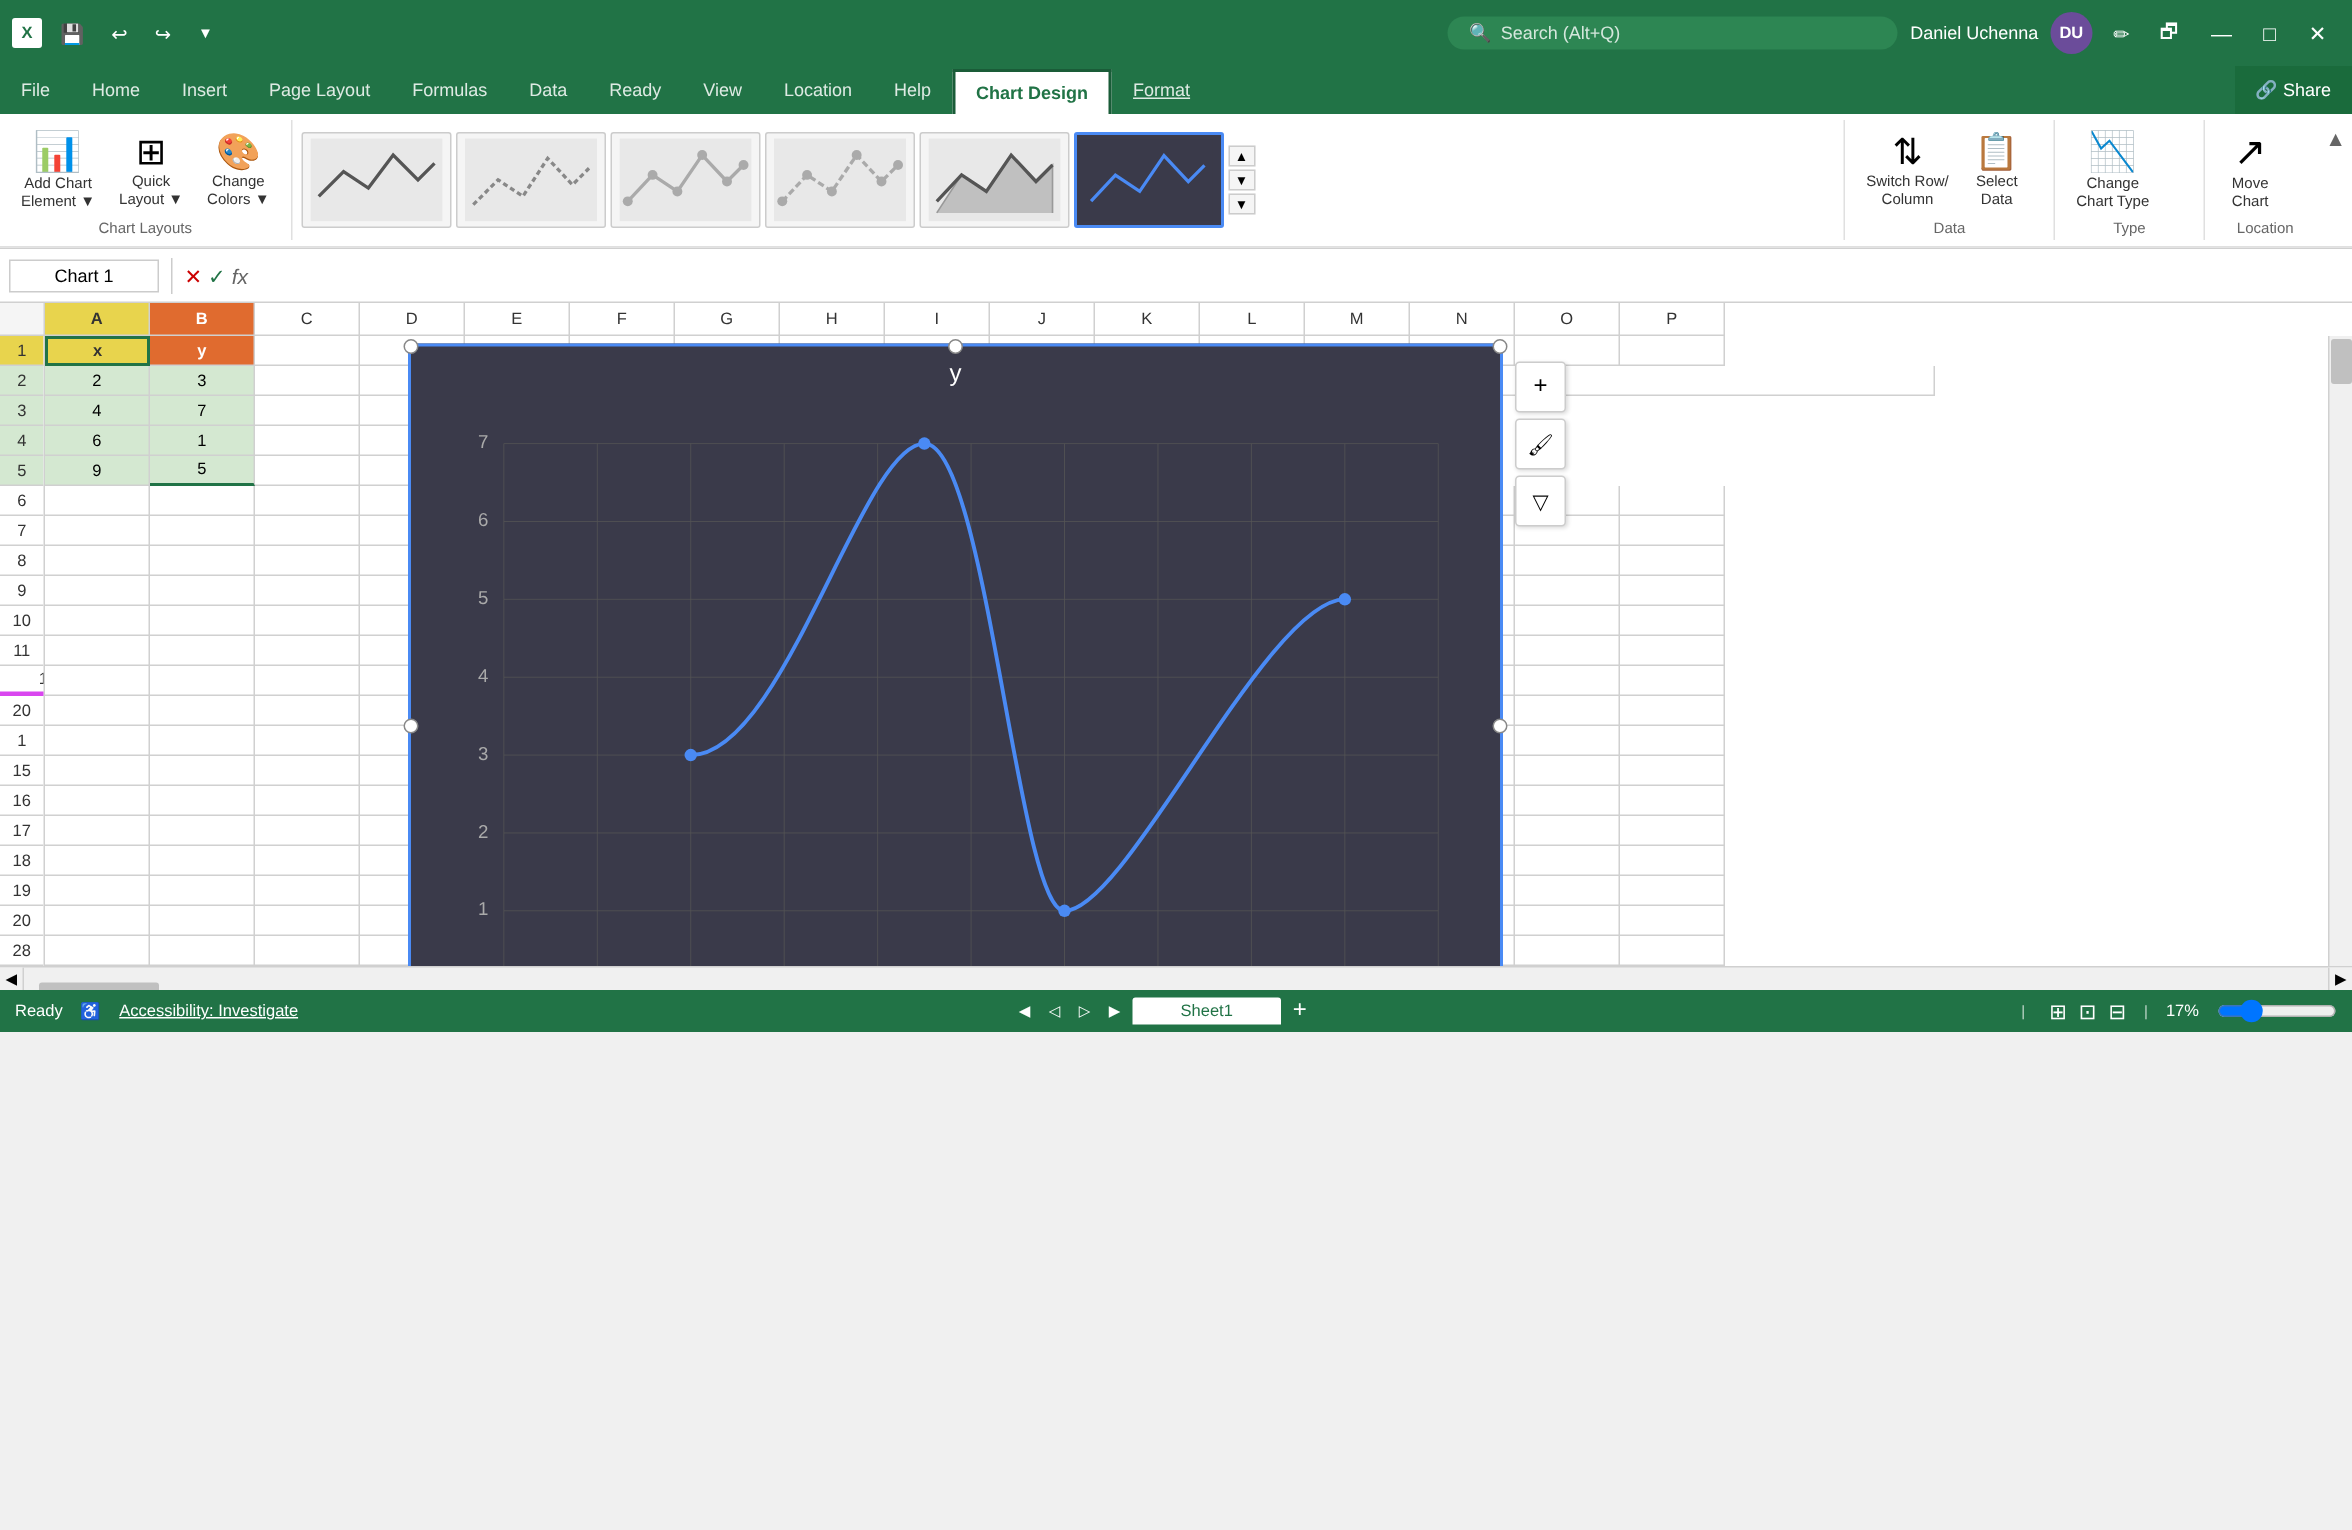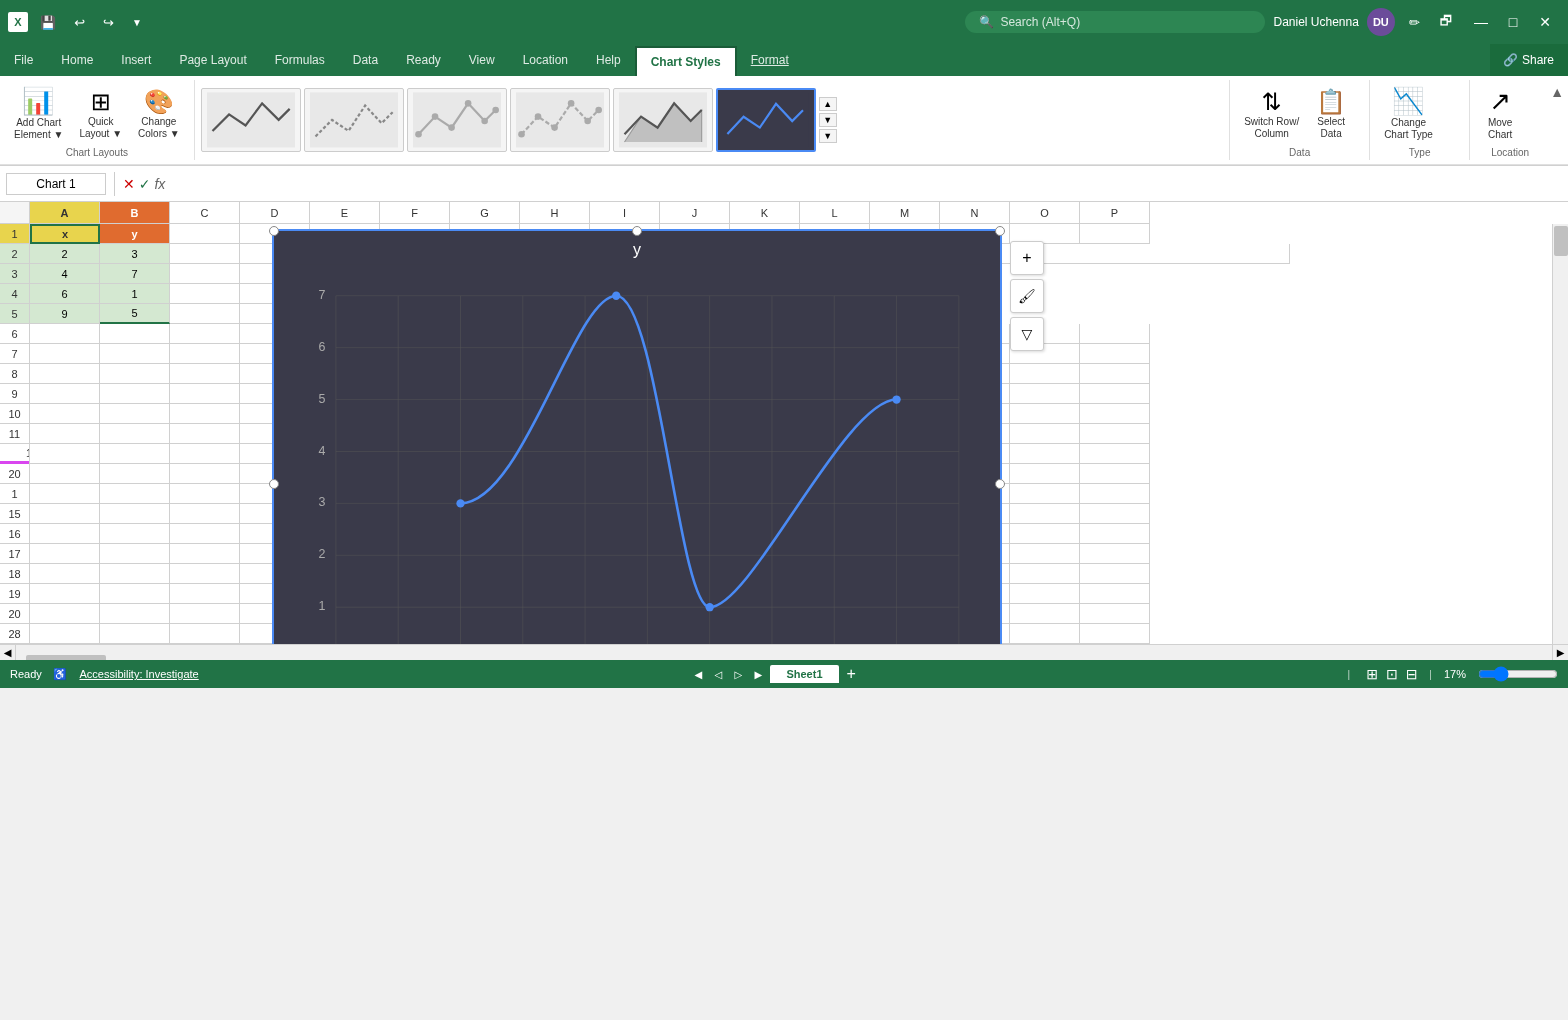--- a/index.html
+++ b/index.html
@@ -63,21 +63,21 @@
     .chart-title { text-align: center; color: white; font-size: 16px; padding: 10px 0 4px; }
 
     
     .chart-side-icons { position: absolute; right: -44px; top: 10px; display: flex; flex-direction: column; gap: 4px; }
     .side-icon-btn { width: 34px; height: 34px; background: white; border: 1px solid #ccc; border-radius: 3px; display: flex; align-items: center; justify-content: center; cursor: pointer; font-size: 16px; box-shadow: 1px 1px 3px rgba(0,0,0,0.15); }
 
     
     .status-bar { height: 28px; background: #217346; color: white; display: flex; align-items: center; padding: 0 10px; font-size: 11px; justify-content: space-between; }
     .status-left { display: flex; gap: 12px; align-items: center; }
     .status-right { display: flex; gap: 8px; align-items: center; }
-    .sheet-tab { background: white; color: #217346; padding: 3px 16px; border-radius: 2px 2px 0 0; font-size: 11px; font-weight: 700; cursor: pointer; }
+    .sheet-tab { background: white; color: #217346; padding: 3px 32px; border-radius: 2px 2px 0 0; font-size: 11px; font-weight: 400; cursor: pointer; }
     .sheet-add { color: white; font-size: 16px; cursor: pointer; margin-left: 4px; }
 
     .col-h { flex-shrink: 0; border-right: 1px solid #d0d0d0; text-align: center; font-size: 11px; color: #333; height: 22px; display: flex; align-items: center; justify-content: center; }
 
     
     .grid-row { display: flex; }
     .grid-cell { flex-shrink: 0; border-right: 1px solid #d0d0d0; border-bottom: 1px solid #d0d0d0; font-size: 11px; padding: 1px 4px; height: 20px; display: flex; align-items: center; overflow: hidden; white-space: nowrap; background: white; }
     .grid-cell.center { justify-content: center; }
   </style>
 </head>
@@ -119,21 +119,21 @@
     <button class="ribbon-tab">File</button>
     <button class="ribbon-tab">Home</button>
     <button class="ribbon-tab">Insert</button>
     <button class="ribbon-tab">Page Layout</button>
     <button class="ribbon-tab">Formulas</button>
     <button class="ribbon-tab">Data</button>
     <button class="ribbon-tab">Ready</button>
     <button class="ribbon-tab">View</button>
     <button class="ribbon-tab">Location</button>
     <button class="ribbon-tab">Help</button>
-    <button class="ribbon-tab chart-design" style="background:white;color:#217346;font-weight:600;border:2px solid #1a5c38;border-bottom:none;margin-top:2px;">Chart Styles</button>
+    <button class="ribbon-tab chart-design" style="background:white;color:#217346;font-weight:600;border:2px solid #1a5c38;border-bottom:none;margin-top:2px;">Chart Design</button>
     <button class="ribbon-tab format-tab">Format</button>
     <button class="ribbon-tab share-btn" style="margin-left:auto;background:#1a6b3c;">🔗 Share</button>
   </div>
 
   <div class="ribbon-content">
 
     <div class="ribbon-group">
       <div class="ribbon-group-content">
 
         <div class="rb-btn" style="min-width:52px;">

